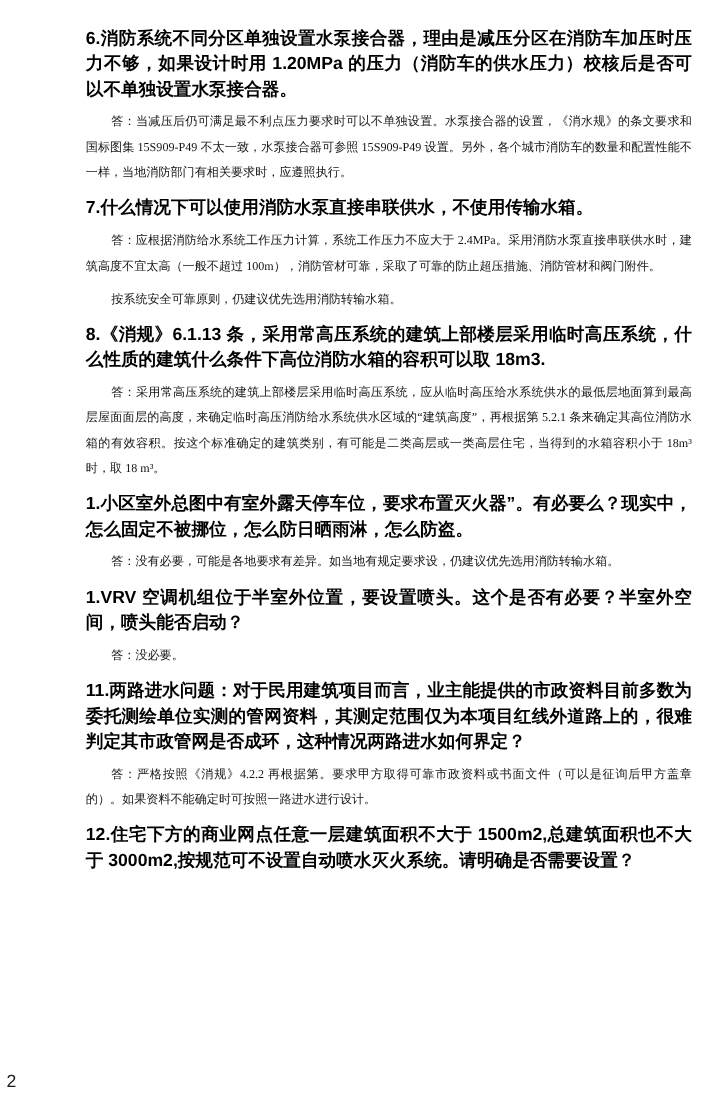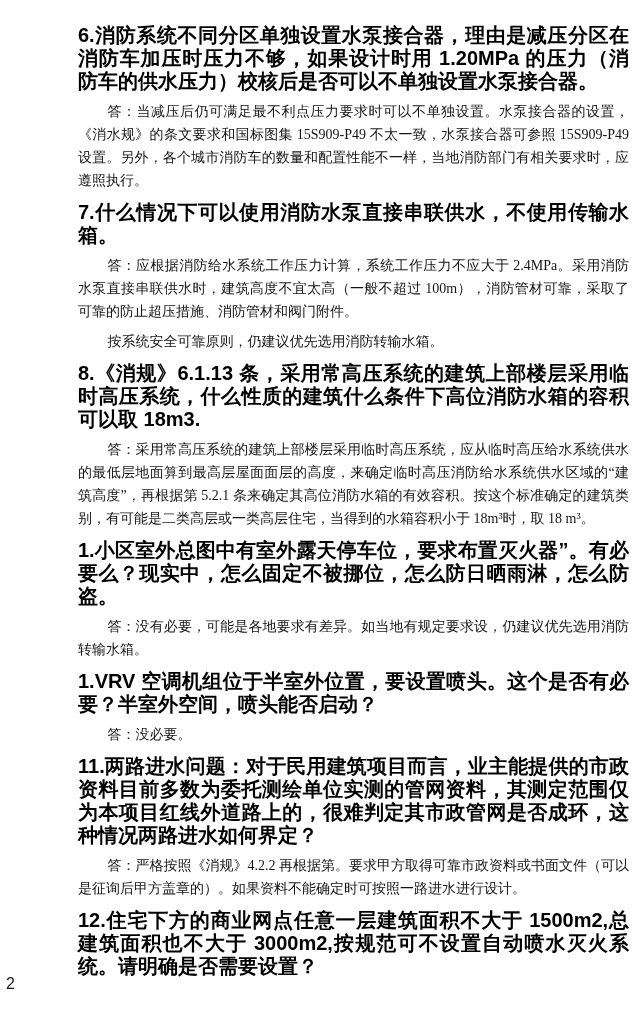--- a/index.html
+++ b/index.html
@@ -13,31 +13,31 @@
     overflow: hidden;
   }
   .page {
     position: absolute;
     left: 78px;
     top: 24px;
     width: 551px;
   }
   .qa-item { margin: 0; }
   .question {
-    font-size: 20px;
+    font-size: 16px;
     line-height: 23px;
     font-weight: 700;
     color: #000000;
     margin: 9px 0 0 0;
     text-align: justify;
     font-family: "Liberation Sans", sans-serif;
   }
   .qa-item:first-child .question { margin-top: 0; }
   .answer {
-    font-size: 14px;
+    font-size: 11px;
     line-height: 23px;
     font-weight: 400;
     color: #141414;
     margin: 7px 0 0 0;
     text-indent: 2.1em;
     text-align: justify;
     font-family: "Liberation Serif", serif;
   }
   .page-number {
     position: absolute;

